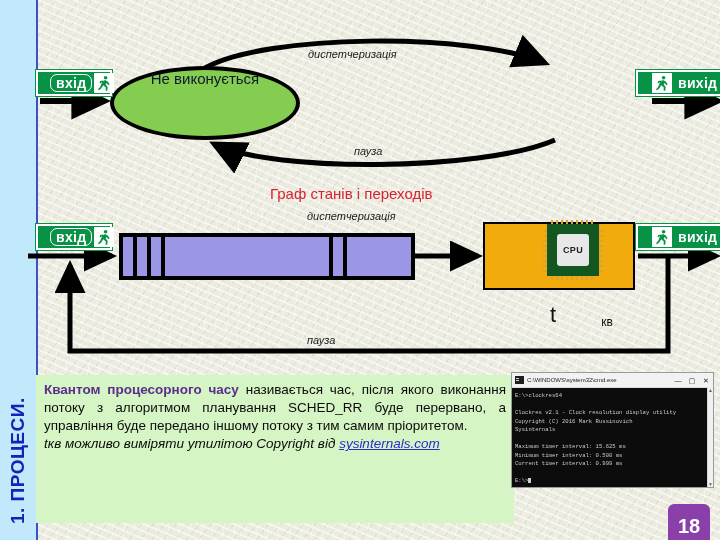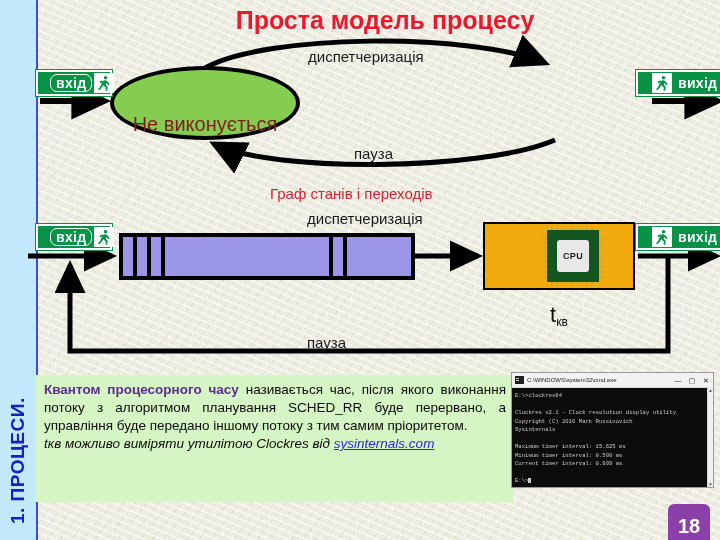--- a/index.html
+++ b/index.html
@@ -101,37 +101,38 @@
     border-radius: 7px;
     padding: 1px 5px;
   }
 
   
   .state-ellipse {
     position: absolute;
     border: 4px solid #000000;
     border-radius: 50%;
     display: flex;
-    align-items: flex-end;
-    justify-content: center;
-    font-size: 20px;
-    color: #7f1d1d;
+    align-items: flex-start;
+    justify-content: center;
+    font-size: 15px;
+    color: #0f172a;
     box-sizing: border-box;
     z-index: 4;
   }
   .state-ellipse.not-running { background: #84cd51; }
   .state-ellipse.running { background: #fbf7ab; }
 
   
   .graph-label {
     position: absolute;
-    font-size: 15px;
+    font-size: 11px;
     color: #1a1a1a;
     white-space: nowrap;
     z-index: 5;
+    font-style: italic;
   }
   .subtitle {
     position: absolute;
     color: #d8242e;
     font-size: 15px;
     white-space: nowrap;
     z-index: 5;
   }
 
   
@@ -159,21 +160,21 @@
   }
   .queue .cell:last-child { border-right: none; }
 
   
   .cpu-box {
     position: absolute;
     background: #f2ab0c;
     border: 2px solid #000000;
     box-sizing: border-box;
     display: flex;
-    align-items: center;
+    align-items: flex-start;
     justify-content: center;
     z-index: 4;
     padding-left: 28px;
   }
   .chip {
     position: relative;
     width: 52px; height: 52px;
     background: #14561f;
     display: flex;
     align-items: center;
@@ -206,20 +207,21 @@
     font-size: 22px;
     color: #111;
     z-index: 5;
     white-space: nowrap;
   }
   .quantum-label sub {
     font-size: 12px;
     vertical-align: baseline;
     position: relative;
     top: 4px;
+    margin-left: 45px;
   }
 
   
   .definition {
     position: absolute;
     background: #d6f5c4;
     box-sizing: border-box;
     padding: 6px 8px 5px 8px;
     font-size: 13.5px;
     color: #0b0b0b;
@@ -343,21 +345,20 @@
 </style>
 </head>
 <body>
 
 <div id="slide">
 
   <div class="sidebar">
     <div class="sidebar-label">1. ПРОЦЕСИ.</div>
   </div>
 
-  <div class="slide-title">Проста модель процесу</div>
 
   <svg class="vec" viewBox="0 0 720 540">
     <defs>
       <marker id="ah" markerWidth="7" markerHeight="7" refX="5.6" refY="3.1" orient="auto">
         <path d="M0,0 L6.6,3.1 L0,6.2 z" fill="#000"></path>
       </marker>
       <marker id="ah2" markerWidth="8" markerHeight="8" refX="6.3" refY="3.5" orient="auto">
         <path d="M0,0 L7.4,3.5 L0,7 z" fill="#000"></path>
       </marker>
     </defs>
@@ -453,24 +454,24 @@
     </span>
     <span class="sign-text">вихід</span>
   </div>
 
   <div class="quantum-label" style="left:550px; top:302px;">
     <span>t</span><sub>кв</sub>
   </div>
 
   <div class="graph-label" style="left:307px; top:334px;">пауза</div>
 
-  <div class="definition" style="left:36px; top:375px; width:478px; height:127px;">
+  <div class="definition" style="left:36px; top:375px; width:478px; height:148px;">
     <span class="term">Квантом процесорного часу</span><span> називається час, після якого виконання потоку з алгоритмом планування SCHED_RR буде перервано, а управління буде передано іншому потоку з тим самим пріоритетом.</span>
     <span class="note note-last">
-      <span>tкв можливо виміряти утилітою Clockres від</span>
+      <span>tкв можливо виміряти утилітою Copyright від</span>
       <a class="link" href="#">sysinternals.com</a>
     </span>
   </div>
 
   <div class="console-window" style="left:511px; top:372px; width:203px; height:116px;">
     <div class="console-titlebar">
       <span class="cmd-icon"></span>
       <span class="title-text">C:\WINDOWS\system32\cmd.exe</span>
       <span class="win-btn">—</span>
       <span class="win-btn">▢</span>

